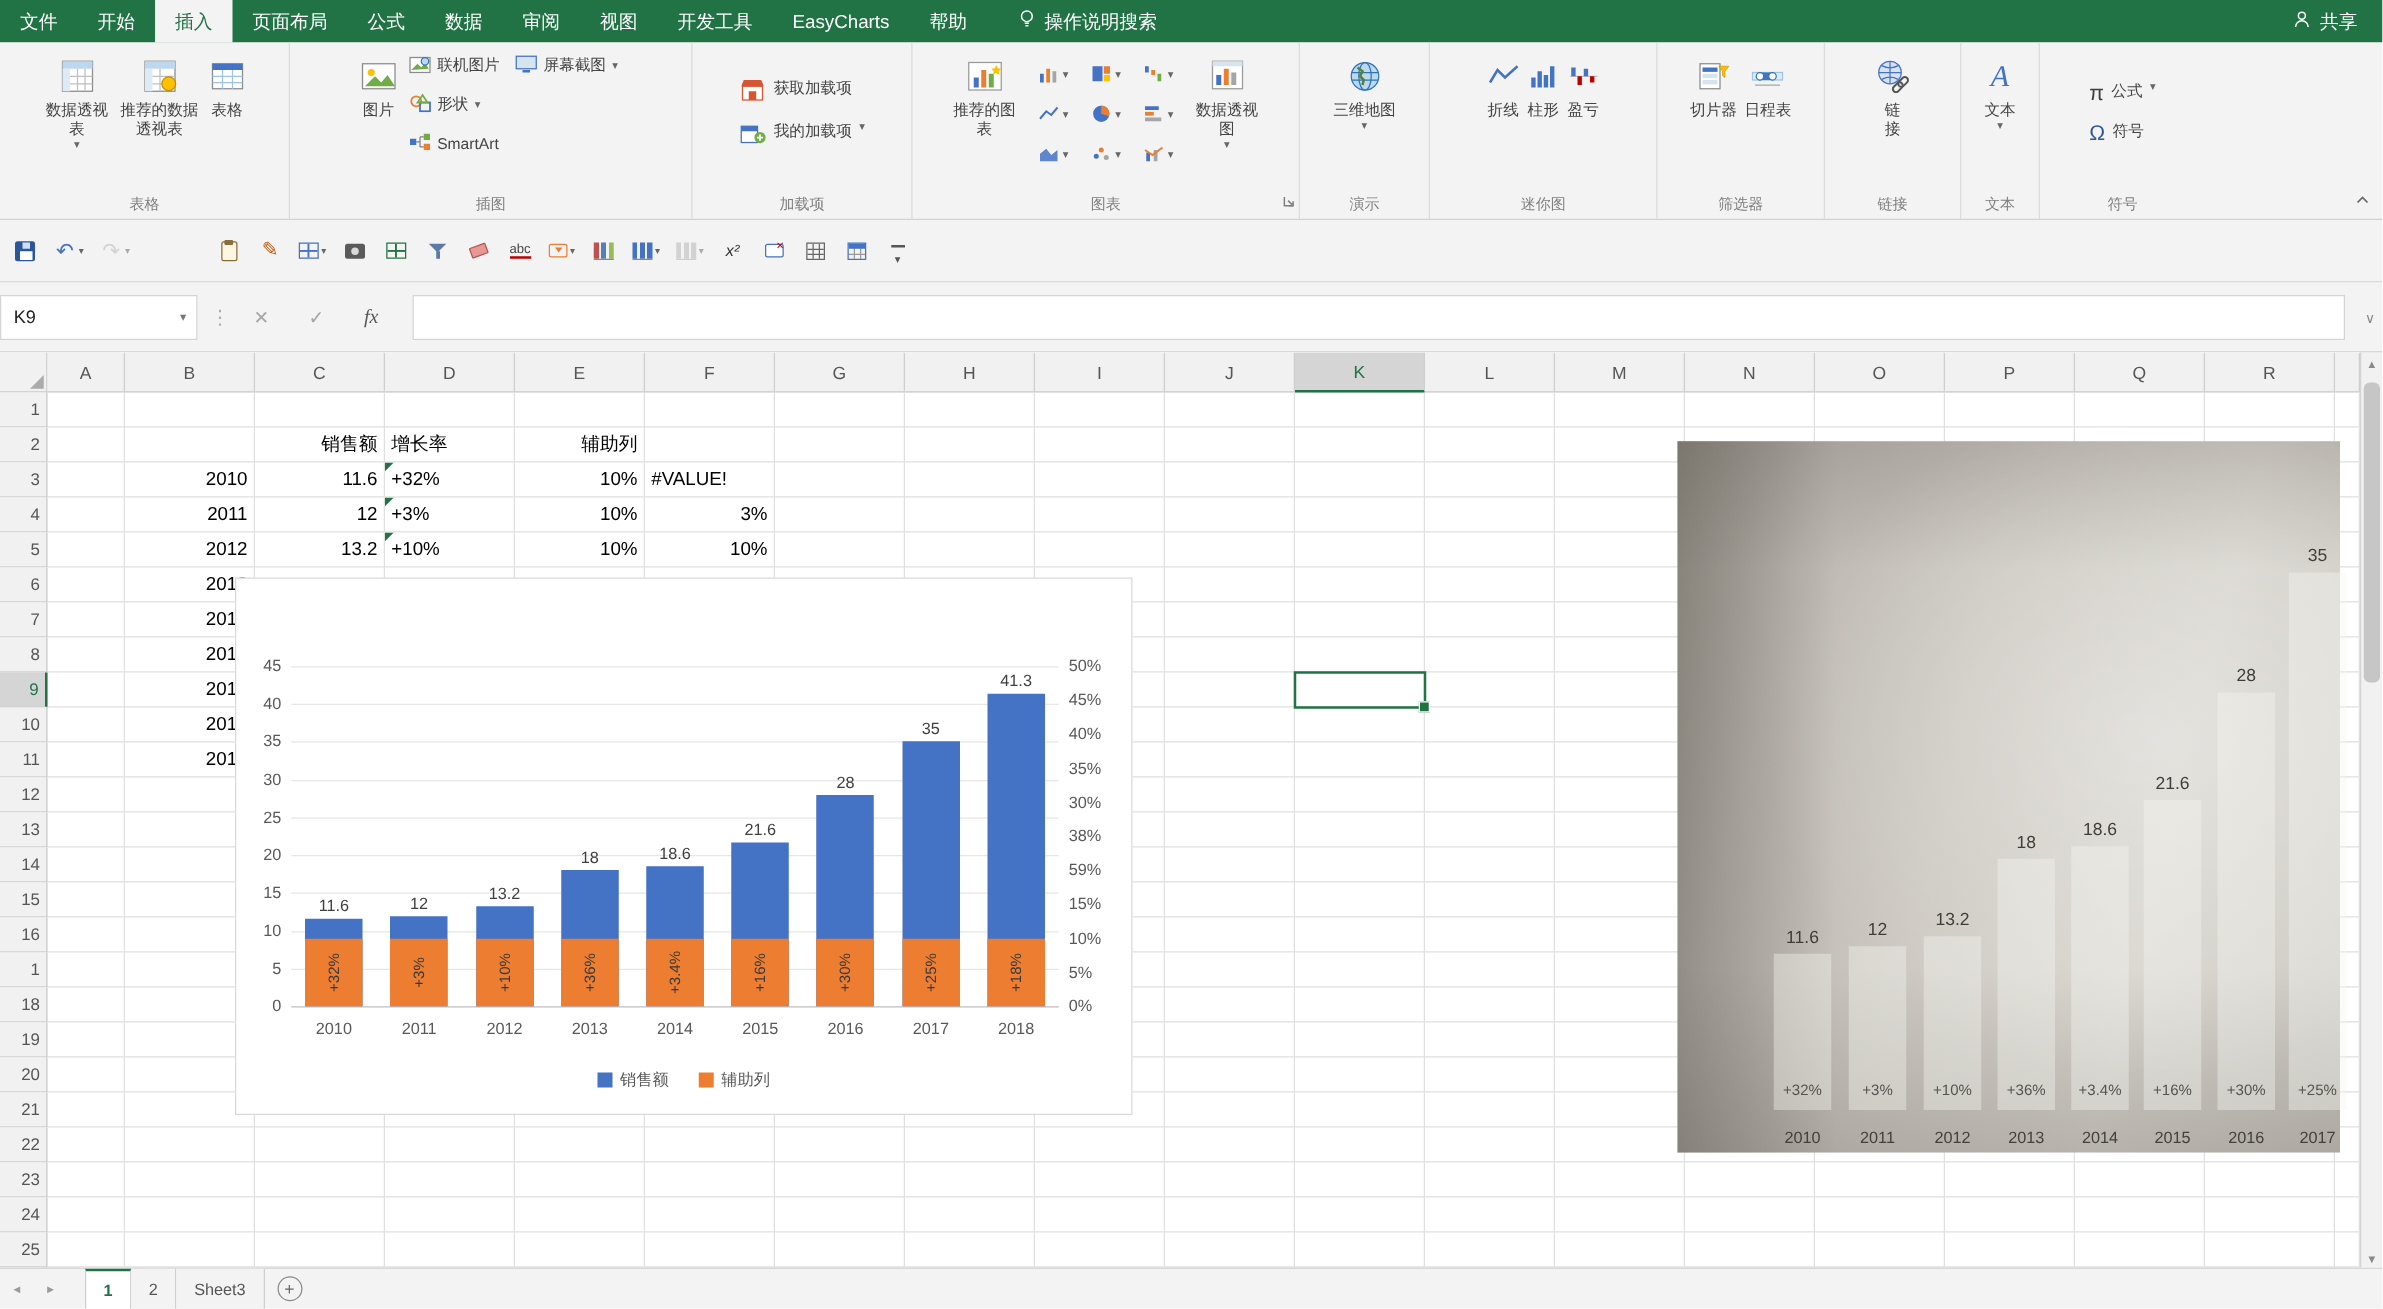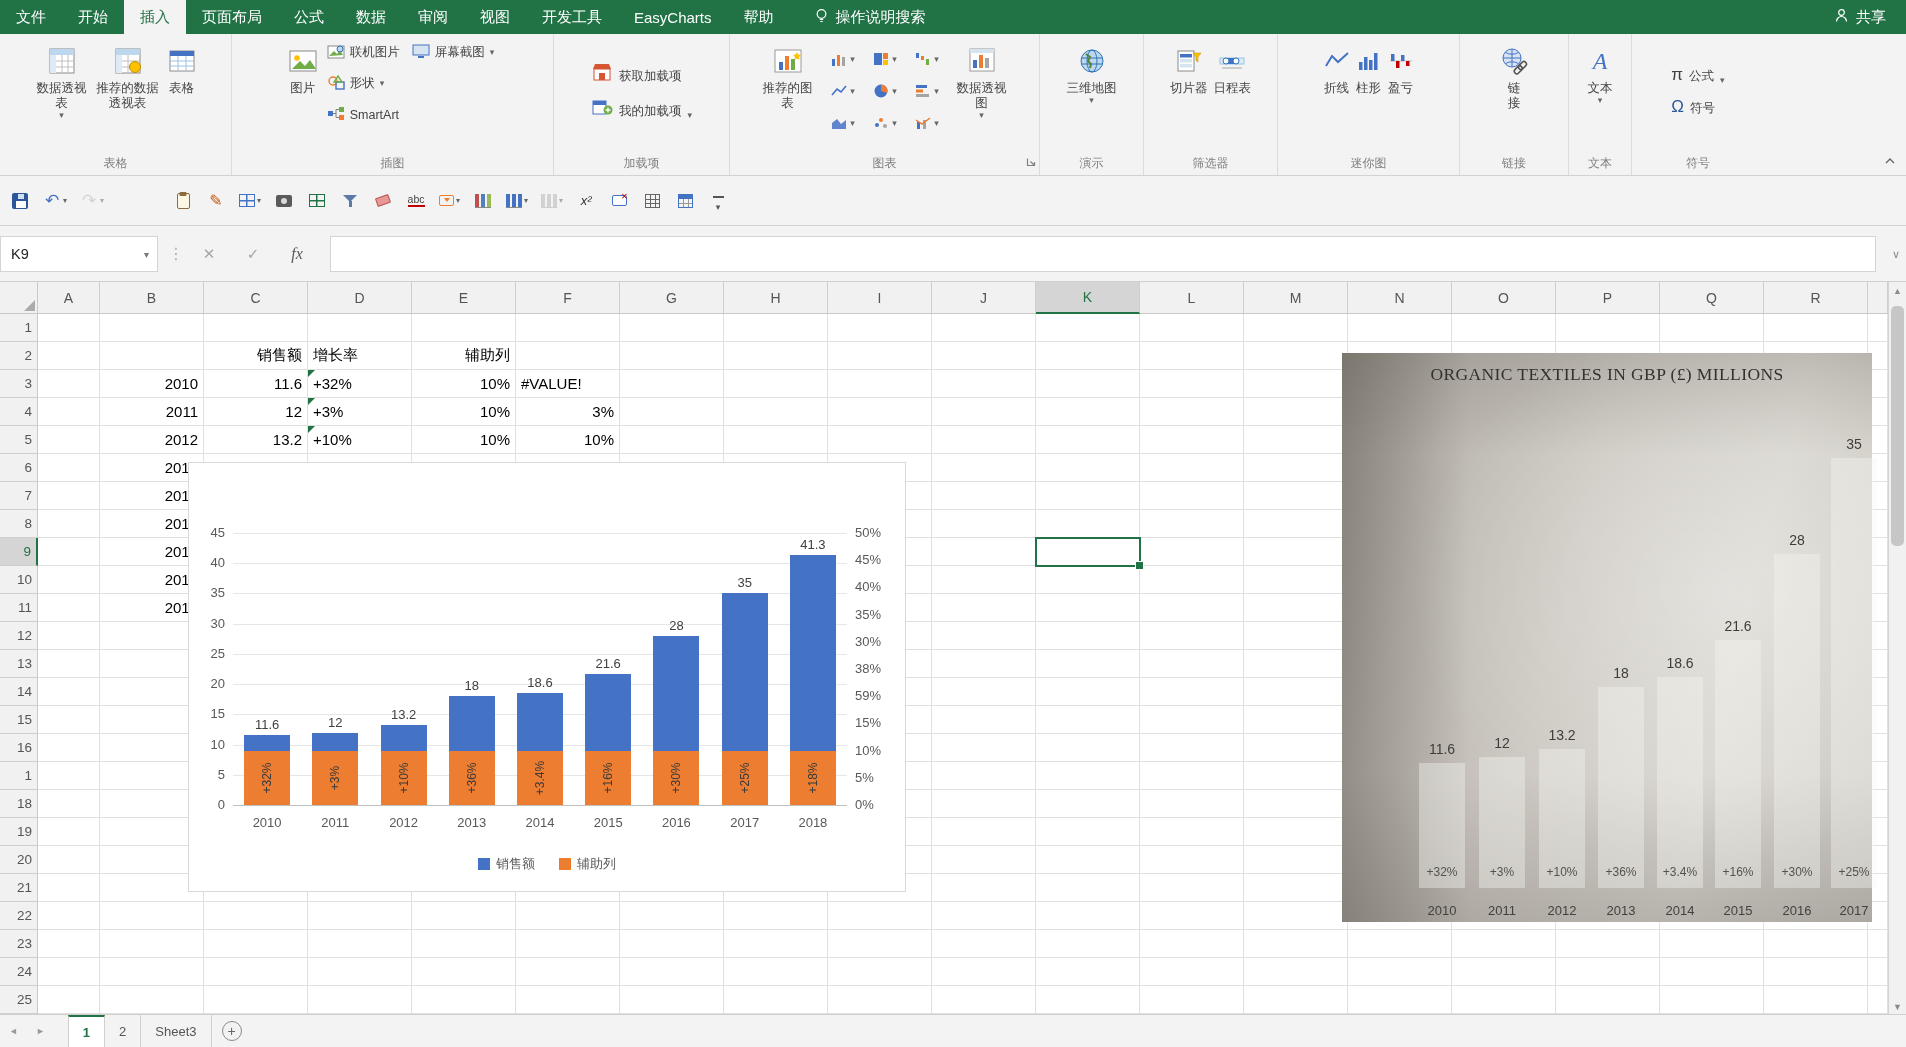--- a/index.html
+++ b/index.html
@@ -22,21 +22,21 @@
   .rgroup{position:relative;height:100%;border-right:1px solid #dcdcdc;padding:3px 2px 22px 2px;
     display:flex;align-items:flex-start;justify-content:center;flex:0 0 auto}
   .rlabel{position:absolute;bottom:3px;left:0;right:0;text-align:center;font-size:12px;color:#7f7f7f}
   .ritems{display:flex;align-items:flex-start}
   .rbig{display:flex;flex-direction:column;align-items:center;padding:4px 3px 0 3px}
   .rbig .ricon{height:40px;display:flex;align-items:center;justify-content:center}
   .rcap{font-size:12.5px;color:#444;text-align:center;line-height:15px;max-width:66px}
   .rcap.vcap{max-width:16px}
   .rarrow{font-size:9px;color:#666;line-height:9px}
   .rsmall{display:flex;align-items:center;gap:5px;padding:3px 6px;font-size:12.5px;color:#444;height:31px;white-space:nowrap}
-  .rsmall2{display:flex;align-items:flex-end;gap:6px;padding:6px 8px;font-size:12.5px;color:#444;white-space:nowrap}
+  .rsmall2{display:flex;align-items:flex-start;gap:6px;padding:6px 8px;font-size:12.5px;color:#444;white-space:nowrap}
   .rsgrid{display:grid;grid-template-columns:auto auto;align-content:flex-start}
   .rcol{display:flex;flex-direction:column;justify-content:center;height:108px}
   .chartgrid{display:grid;grid-template-columns:repeat(3,42px);grid-auto-rows:32px;margin:6px 4px 0 4px}
   .rmini{display:flex;align-items:center;justify-content:center;gap:2px}
   .launcher{position:absolute;right:3px;bottom:4px}
   #ribbon-collapse{position:absolute;right:10px;bottom:6px}
 
   
   #qat{position:absolute;left:0;top:176px;width:1906px;height:50px;background:#f3f3f3;
     border-bottom:1px solid #d2d2d2;display:flex;align-items:center;padding-left:8px;gap:9px}
@@ -429,20 +429,57 @@
                 <path d="M9 8 l4 3 -2 4 3 3 -1 4" stroke="#548235" fill="none" stroke-width="2"></path>
               </svg>
             </span>
           <span class="rcap" style="max-width:52px">三维地图</span>
           <span class="rarrow">▾</span>
         </div>
       </div>
       <div class="rlabel">演示</div>
     </div>
 
+    <div class="rgroup" style="width:182px">
+      <div class="ritems">
+        <div class="rbig">
+          <span class="ricon">
+              <svg width="26" height="22">
+                <polyline points="2,16 8,6 14,12 24,3" fill="none" stroke="#4472c4" stroke-width="2"></polyline>
+              </svg>
+            </span>
+          <span class="rcap">折线</span>
+        </div>
+        <div class="rbig">
+          <span class="ricon">
+              <svg width="26" height="22">
+                <rect x="3" y="12" width="3.5" height="8" fill="#4472c4"></rect>
+                <rect x="8" y="7" width="3.5" height="13" fill="#4472c4"></rect>
+                <rect x="13" y="10" width="3.5" height="10" fill="#4472c4"></rect>
+                <rect x="18" y="3" width="3.5" height="17" fill="#4472c4"></rect>
+              </svg>
+            </span>
+          <span class="rcap">柱形</span>
+        </div>
+        <div class="rbig">
+          <span class="ricon">
+              <svg width="26" height="22">
+                <path d="M2 11 h22" stroke="#bfbfbf"></path>
+                <rect x="3" y="4" width="3.5" height="7" fill="#4472c4"></rect>
+                <rect x="8" y="11" width="3.5" height="7" fill="#c00000"></rect>
+                <rect x="13" y="5" width="3.5" height="6" fill="#4472c4"></rect>
+                <rect x="18" y="11" width="3.5" height="5" fill="#c00000"></rect>
+              </svg>
+            </span>
+          <span class="rcap">盈亏</span>
+        </div>
+      </div>
+      <div class="rlabel">迷你图</div>
+    </div>
+
     <div class="rgroup" style="width:134px">
       <div class="ritems">
         <div class="rbig">
           <span class="ricon">
               <svg width="26" height="26">
                 <rect x="2" y="3" width="16" height="20" fill="#fff" stroke="#8a8a8a"></rect>
                 <rect x="4" y="6" width="12" height="3.5" fill="#4472c4"></rect>
                 <rect x="4" y="11" width="12" height="3.5" fill="#d6e4f0"></rect>
                 <rect x="4" y="16" width="12" height="3.5" fill="#d6e4f0"></rect>
                 <path d="M17 5 h8 l-3 4 v5 l-2 -1.5 v-3.5 Z" fill="#ffc000" stroke="#bf9000" stroke-width="0.5"></path>
@@ -457,57 +494,20 @@
                 <rect x="8" y="10" width="10" height="6" fill="#4472c4"></rect>
                 <circle cx="8" cy="13" r="3" fill="#fff" stroke="#2e75b6"></circle>
                 <circle cx="18" cy="13" r="3" fill="#fff" stroke="#2e75b6"></circle>
                 <path d="M4 20 h20" stroke="#a6a6a6"></path>
               </svg>
             </span>
           <span class="rcap">日程表</span>
         </div>
       </div>
       <div class="rlabel">筛选器</div>
-    </div>
-
-    <div class="rgroup" style="width:182px">
-      <div class="ritems">
-        <div class="rbig">
-          <span class="ricon">
-              <svg width="26" height="22">
-                <polyline points="2,16 8,6 14,12 24,3" fill="none" stroke="#4472c4" stroke-width="2"></polyline>
-              </svg>
-            </span>
-          <span class="rcap">折线</span>
-        </div>
-        <div class="rbig">
-          <span class="ricon">
-              <svg width="26" height="22">
-                <rect x="3" y="12" width="3.5" height="8" fill="#4472c4"></rect>
-                <rect x="8" y="7" width="3.5" height="13" fill="#4472c4"></rect>
-                <rect x="13" y="10" width="3.5" height="10" fill="#4472c4"></rect>
-                <rect x="18" y="3" width="3.5" height="17" fill="#4472c4"></rect>
-              </svg>
-            </span>
-          <span class="rcap">柱形</span>
-        </div>
-        <div class="rbig">
-          <span class="ricon">
-              <svg width="26" height="22">
-                <path d="M2 11 h22" stroke="#bfbfbf"></path>
-                <rect x="3" y="4" width="3.5" height="7" fill="#4472c4"></rect>
-                <rect x="8" y="11" width="3.5" height="7" fill="#c00000"></rect>
-                <rect x="13" y="5" width="3.5" height="6" fill="#4472c4"></rect>
-                <rect x="18" y="11" width="3.5" height="5" fill="#c00000"></rect>
-              </svg>
-            </span>
-          <span class="rcap">盈亏</span>
-        </div>
-      </div>
-      <div class="rlabel">迷你图</div>
     </div>
 
     <div class="rgroup" style="width:109px">
       <div class="ritems">
         <div class="rbig">
           <span class="ricon">
               <svg width="30" height="30">
                 <circle cx="13" cy="12" r="9" fill="#d9e2f3" stroke="#4472c4"></circle>
                 <path d="M4 12 h18 M13 3 v18 M6.5 6.5 a12 10 0 0 0 13 0 M6.5 17.5 a12 10 0 0 1 13 0" stroke="#4472c4" fill="none"></path>
                 <g transform="rotate(-45 21 22)">
@@ -1253,21 +1253,20 @@
       <div class="cxlab" style="left: 555.7px; top: 352px;">2017</div>
       <div class="cbar" style="left: 600.9px; top: 92.4px; width: 46px; height: 249.6px; background: rgb(68, 114, 196);"></div>
       <div class="cbar" style="left: 600.9px; top: 287.6px; width: 46px; height: 54.4px; background: rgb(237, 125, 49);"></div>
       <div class="cval" style="left: 623.9px; top: 74.4px;">41.3</div>
       <div class="chlab" style="left: 623.9px; top: 314.8px;">+18%</div>
       <div class="cxlab" style="left: 623.9px; top: 352px;">2018</div>
     </div>
 
   <div id="photo">
     <div id="photo-title">
-      <div>ORGANIC TEXTILES IN GBP (£) MILLIONS</div>
     </div>
   <div class="pbar" style="left: 77px; top: 410px; width: 46px; height: 125px;"></div>
       <div class="pval" style="left: 100px; top: 396px;">11.6</div>
       <div class="ppct" style="left: 100px; top: 519px;">+32%</div>
       <div class="pyear" style="left: 100px; top: 557px;">2010</div>
       <div class="pbar" style="left: 137px; top: 404px; width: 46px; height: 131px;"></div>
       <div class="pval" style="left: 160px; top: 390px;">12</div>
       <div class="ppct" style="left: 160px; top: 519px;">+3%</div>
       <div class="pyear" style="left: 160px; top: 557px;">2011</div>
       <div class="pbar" style="left: 197px; top: 396px; width: 46px; height: 139px;"></div>

